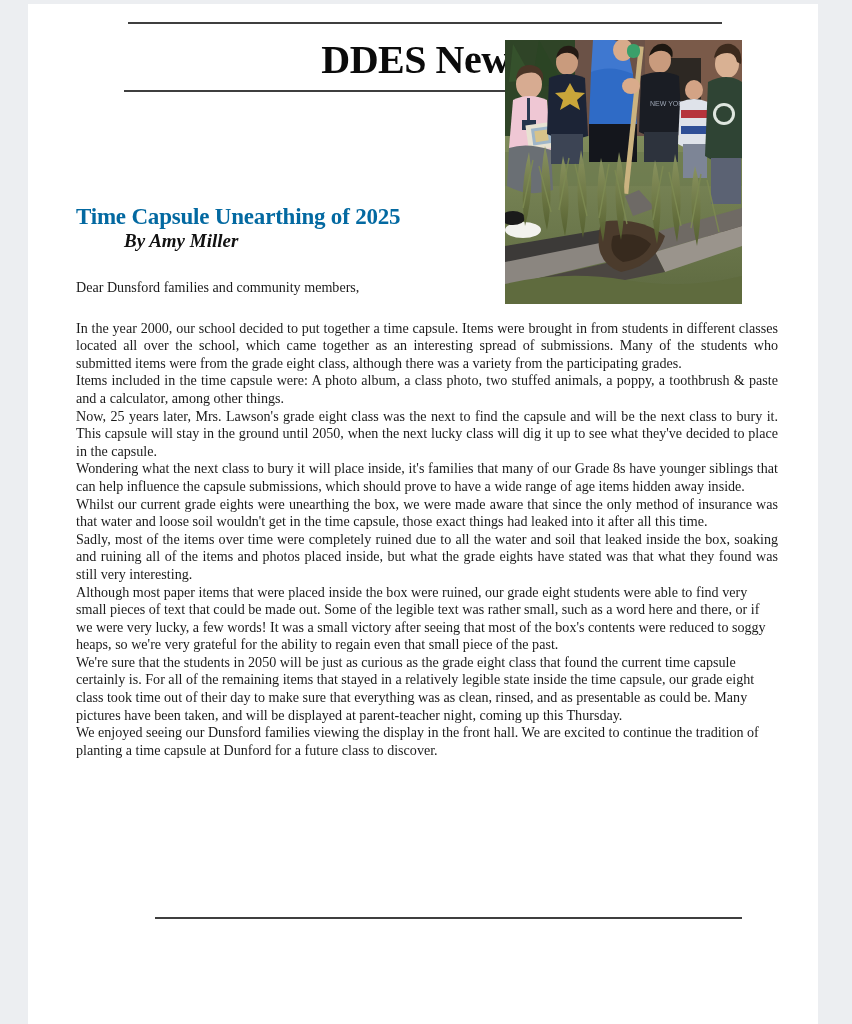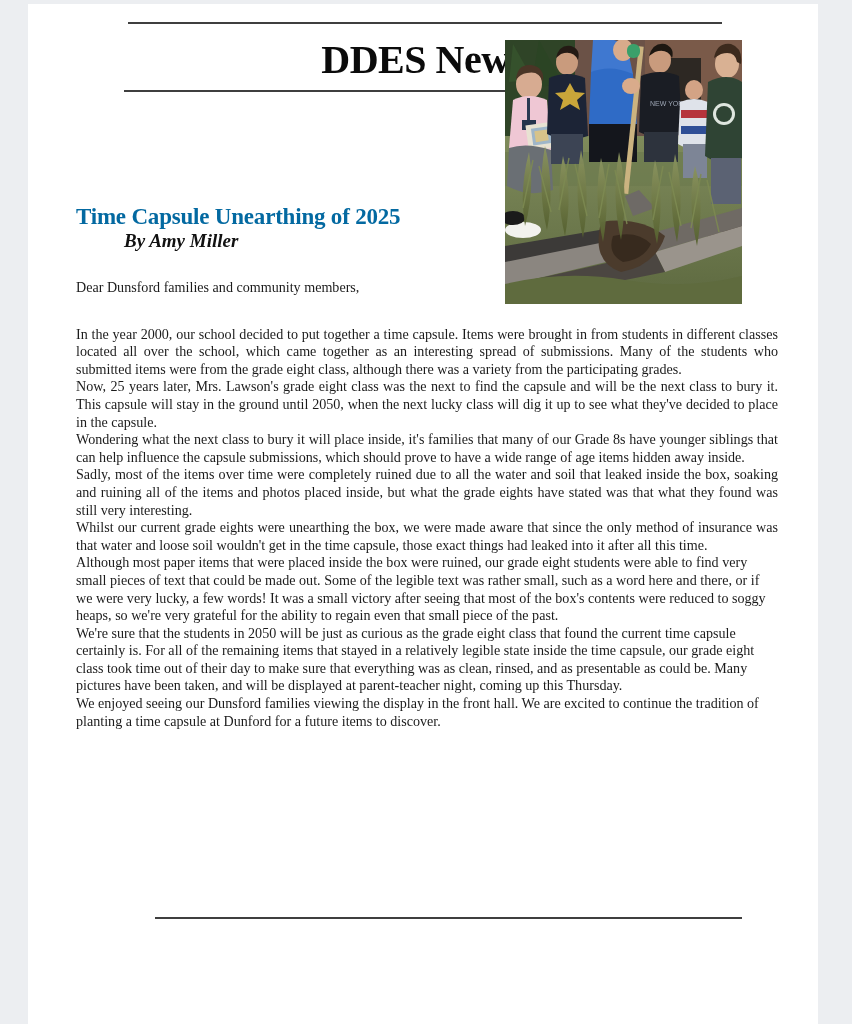--- a/index.html
+++ b/index.html
@@ -104,21 +104,21 @@
   p.para {
     margin: 0;
     font-size: 14.1px;
     line-height: 17.6px;
     text-align: justify;
     color: #1b1b1b;
   }
   p.left { text-align: left; }
   p.salutation {
     text-align: left;
-    margin-bottom: 29px;
+    margin-bottom: 23px;
     width: 420px;
   }
   p.gap-before { }
 </style>
 </head>
 <body>
 
 <div id="viewport">
   <div id="page">
 
@@ -251,25 +251,26 @@
         <path d="M0 244 Q60 230 120 240 Q180 250 237 236 L237 264 L0 264 Z" fill="#5f6b3e"></path>
       </svg>
     </div>
 
     <div id="headline">Time Capsule Unearthing of 2025</div>
     <div id="byline">By Amy Miller</div>
 
     <div id="body-col">
       <p class="para salutation">Dear Dunsford families and community members,</p>
       <p class="para">In the year 2000, our school decided to put together a time capsule. Items were brought in from students in different classes located all over the school, which came together as an interesting spread of submissions. Many of the students who submitted items were from the grade eight class, although there was a variety from the participating grades.</p>
+      <p class="para">Items included in the time capsule were: A photo album, a class photo, two stuffed animals, a poppy, a toothbrush &amp; paste and a calculator, among other things.</p>
       <p class="para">Now, 25 years later, Mrs. Lawson's grade eight class was the next to find the capsule and will be the next class to bury it. This capsule will stay in the ground until 2050, when the next lucky class will dig it up to see what they've decided to place in the capsule.</p>
       <p class="para">Wondering what the next class to bury it will place inside, it's families that many of our Grade 8s have younger siblings that can help influence the capsule submissions, which should prove to have a wide range of age items hidden away inside.</p>
+      <p class="para">Whilst our current grade eights were unearthing the box, we were made aware that since the only method of insurance was that water and loose soil wouldn't get in the time capsule, those exact things had leaked into it after all this time.</p>
       <p class="para">Sadly, most of the items over time were completely ruined due to all the water and soil that leaked inside the box, soaking and ruining all of the items and photos placed inside, but what the grade eights have stated was that what they found was still very interesting.</p>
-      <p class="para">Whilst our current grade eights were unearthing the box, we were made aware that since the only method of insurance was that water and loose soil wouldn't get in the time capsule, those exact things had leaked into it after all this time.</p>
       <p class="para left gap-before">Although most paper items that were placed inside the box were ruined, our grade eight students were able to find very small pieces of text that could be made out. Some of the legible text was rather small, such as a word here and there, or if we were very lucky, a few words! It was a small victory after seeing that most of the box's contents were reduced to soggy heaps, so we're very grateful for the ability to regain even that small piece of the past.</p>
       <p class="para left">We're sure that the students in 2050 will be just as curious as the grade eight class that found the current time capsule certainly is. For all of the remaining items that stayed in a relatively legible state inside the time capsule, our grade eight class took time out of their day to make sure that everything was as clean, rinsed, and as presentable as could be. Many pictures have been taken, and will be displayed at parent-teacher night, coming up this Thursday.</p>
-      <p class="para left">We enjoyed seeing our Dunsford families viewing the display in the front hall. We are excited to continue the tradition of planting a time capsule at Dunford for a future items to discover.</p>
+      <p class="para left">We enjoyed seeing our Dunsford families viewing the display in the front hall. We are excited to continue the tradition of planting a time capsule at Dunford for a future class to discover.</p>
     </div>
 
     <div class="rule" id="rule-bottom"></div>
 
   </div>
 </div>
 
 </body></html>

